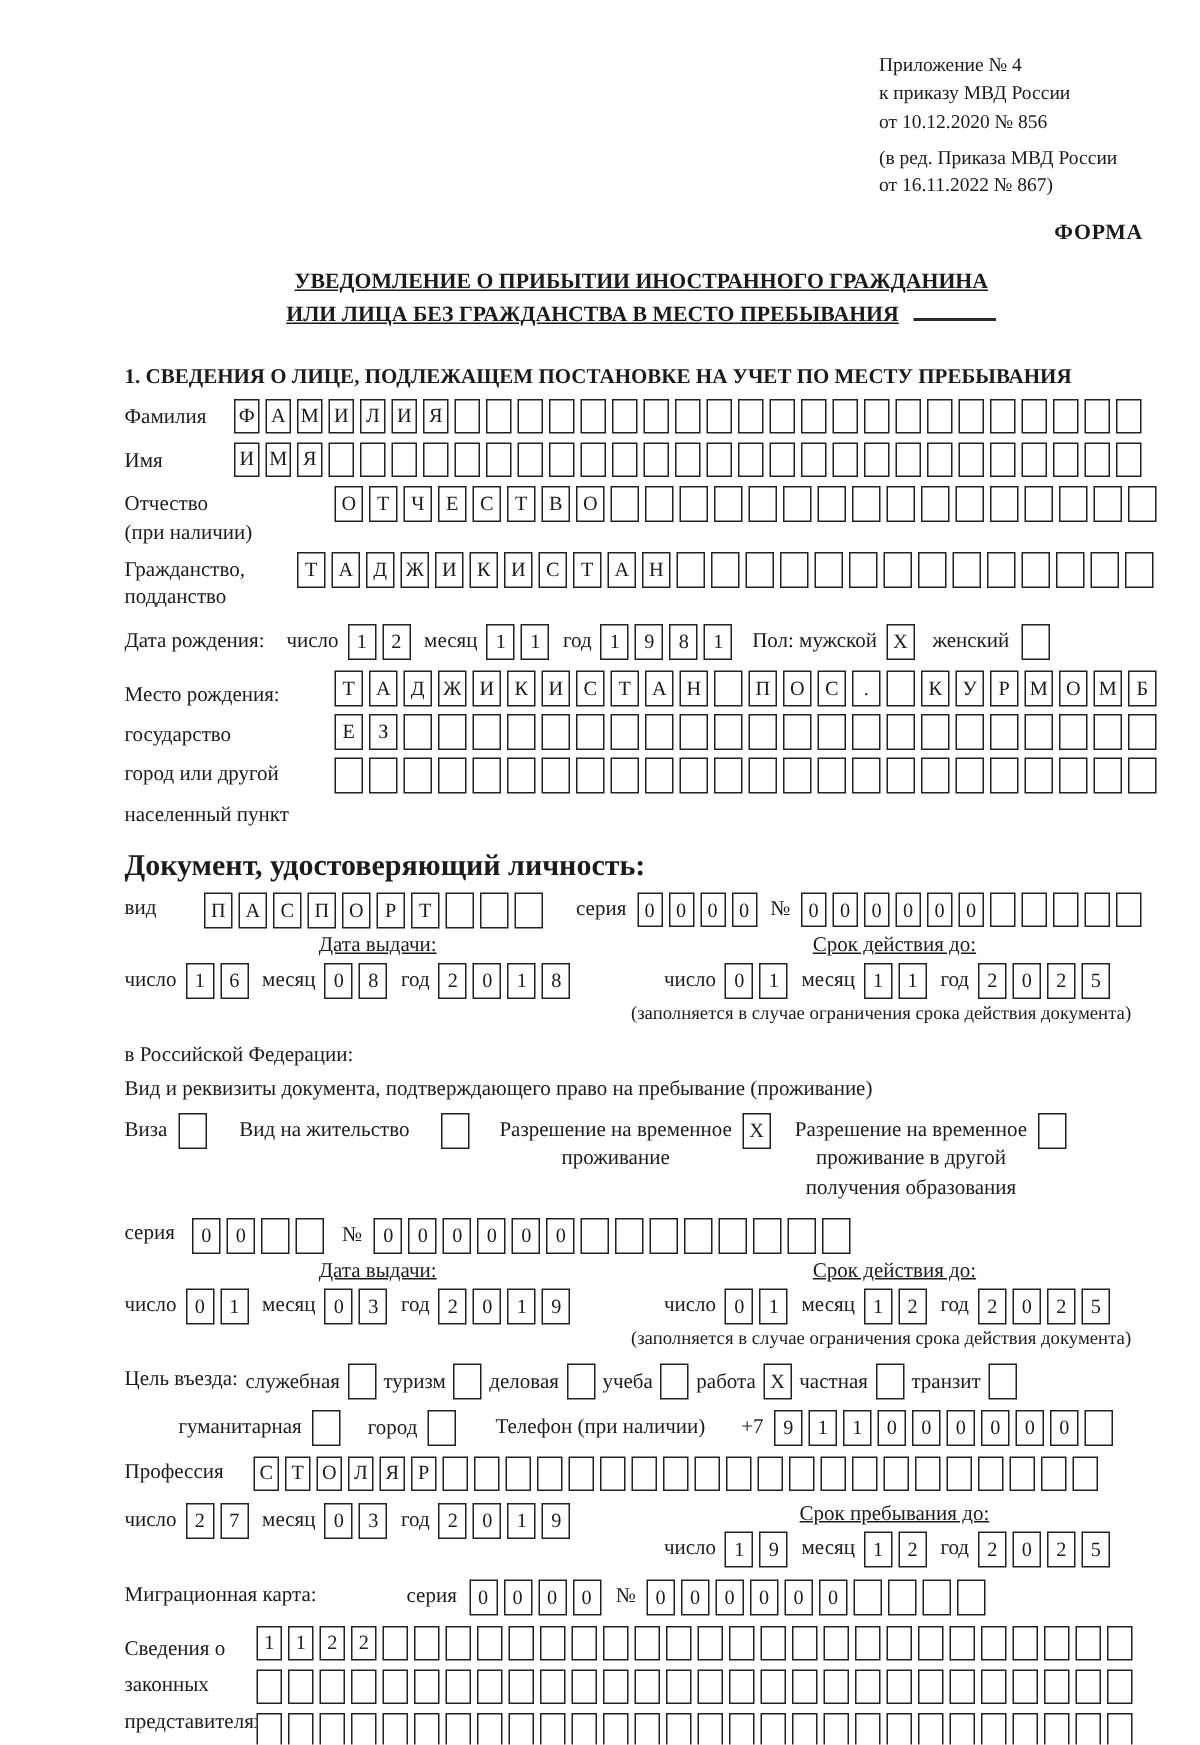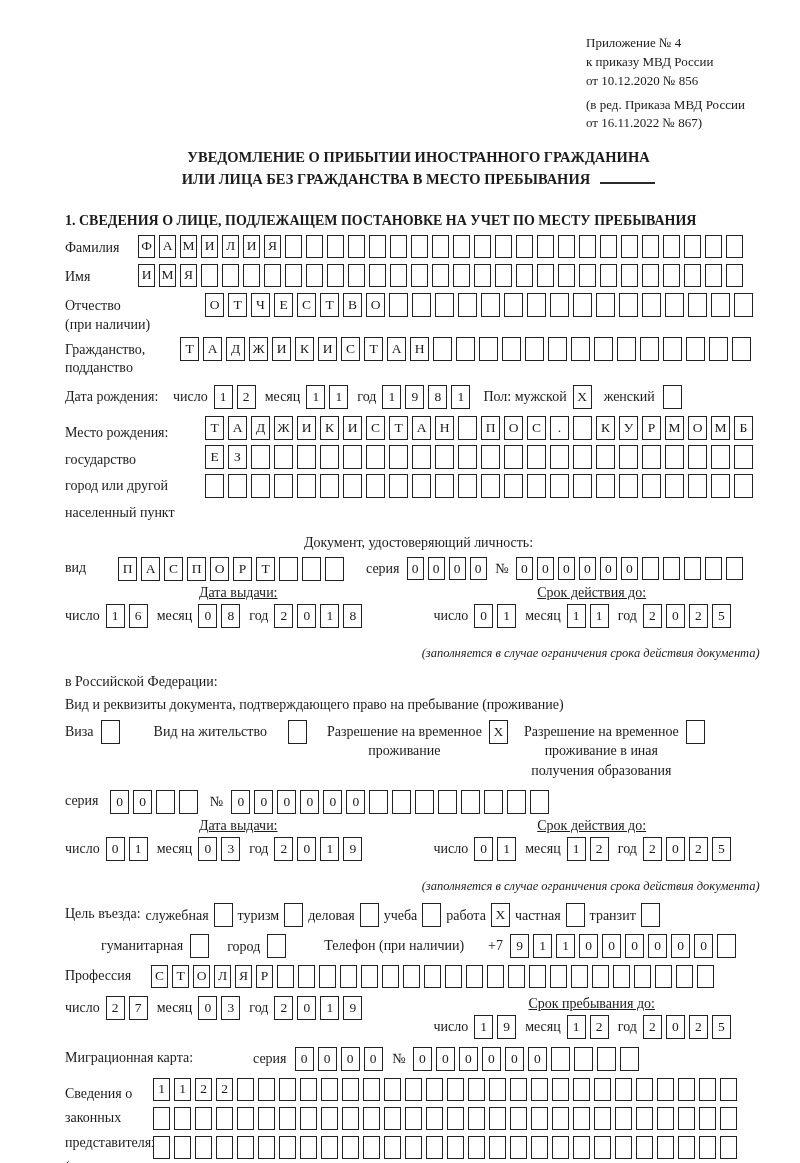--- a/index.html
+++ b/index.html
@@ -1,68 +1,69 @@
 <!DOCTYPE html>
 <html><head>
 <meta charset="utf-8">
 <style>
   html,body{margin:0;padding:0;background:#ffffff;}
   body{width:800px;height:1163px;overflow:hidden;font-family:"Liberation Serif","DejaVu Serif",serif;color:#1b1b1b;}
-  .page{box-sizing:border-box;width:800px;height:1163px;padding:34px 28px 0 65px;position:relative;}
+  .page{box-sizing:border-box;width:800px;height:1163px;padding:34px 28px 0 83px;position:relative;}
 
   
   .annex{width:182px;margin-left:auto;margin-right:4px;font-size:13px;line-height:1.45;}
   .annex .note{margin-top:5px;}
   .forma{text-align:right;padding-right:10px;font-weight:bold;font-size:14.5px;margin-top:14px;letter-spacing:.5px;}
 
-  .title{text-align:center;font-weight:bold;font-size:14.5px;line-height:1.5;margin-top:14px;}
+  .title{text-align:center;font-weight:bold;font-size:14.5px;line-height:1.5;margin-top:14px;text-decoration:underline;}
   .blank-line{display:inline-block;width:55px;border-bottom:2px solid #2a2a2a;height:12px;margin-left:10px;}
 
   .sec1{font-weight:bold;font-size:14px;margin-top:22px;white-space:nowrap;}
 
   
   .frow{display:flex;align-items:flex-start;margin-top:6px;}
   .lbl{font-size:14px;flex:none;padding-top:4px;line-height:1.35;}
   .cells{display:flex;gap:4px;flex:none;}
   .cell{flex:none;box-sizing:content-box;width:17px;height:22px;border:1.5px solid #222;display:flex;align-items:center;justify-content:center;font-size:13.5px;background:#fff;}
   .narrow .cell{width:15px;height:21px;}
   .stack{display:flex;flex-direction:column;gap:5px;}
 
   
   .dates-row{display:flex;margin-top:4px;}
   .dates-col{width:49%;}
   .dates-col.right{width:51%;}
   .dhead{text-align:center;font-size:14px;margin-bottom:3px;text-decoration:underline;}
   .dgroup{display:flex;align-items:center;}
   .dgroup .dlbl{font-size:14px;margin-right:6px;}
   .dgroup .cells{margin-right:9px;}
-  .small-note{font-size:12.5px;text-align:center;margin-top:18px;padding-right:2px;font-style:italic;}
+  .small-note{font-size:12.5px;text-align:left;margin-top:2px;padding-right:2px;}
 
   
   .opt{display:flex;align-items:flex-start;gap:7px;}
   .opt .olbl{font-size:14px;line-height:1.4;padding-top:2px;}
   .opt .center{text-align:center;}
-  .heading-center{text-align:center;font-weight:normal;font-size:14px;margin-top:8px;}
+  .heading-center{text-align:left;font-weight:bold;font-size:20px;margin-top:8px;}
   .intro{font-size:14px;margin-top:9px;line-height:1.65;}
 </style>
 </head>
 <body>
 
 <div class="page">
 
   <div class="annex">
     <div>Приложение № 4</div>
     <div>к приказу МВД России</div>
     <div>от 10.12.2020 № 856</div>
     <div class="note">
       <div>(в ред. Приказа МВД России</div>
       <div>от 16.11.2022 № 867)</div>
     </div>
   </div>
 
+  <div class="forma">ФОРМА</div>
 
   <div class="title">
     <div>УВЕДОМЛЕНИЕ О ПРИБЫТИИ ИНОСТРАННОГО ГРАЖДАНИНА</div>
     <div><span>ИЛИ ЛИЦА БЕЗ ГРАЖДАНСТВА В МЕСТО ПРЕБЫВАНИЯ</span><span class="blank-line"></span></div>
   </div>
 
   <div class="sec1">1. СВЕДЕНИЯ О ЛИЦЕ, ПОДЛЕЖАЩЕМ ПОСТАНОВКЕ НА УЧЕТ ПО МЕСТУ ПРЕБЫВАНИЯ</div>
 
   <div class="frow">
     <span class="lbl" style="width:73px">Фамилия</span>
@@ -407,30 +408,30 @@
   <div class="intro">
     <div>в Российской Федерации:</div>
     <div>Вид и реквизиты документа, подтверждающего право на пребывание (проживание)</div>
   </div>
 
   <div class="frow" style="margin-top:4px">
     <span class="opt">
       <span class="olbl">Виза</span>
       <span class="cell"></span>
     </span>
-    <span class="opt" style="margin-left:34px">
+    <span class="opt" style="margin-left:22px">
       <span class="olbl">Вид на жительство</span>
       <span class="cell" style="margin-left:14px"></span>
     </span>
     <span class="opt" style="margin-left:20px">
       <span class="olbl center"><span>Разрешение на временное</span><br><span>проживание</span></span>
       <span class="cell">X</span>
     </span>
     <span class="opt" style="margin-left:16px">
-      <span class="olbl center"><span>Разрешение на временное</span><br><span>проживание в иная</span><br><span>получения образования</span></span>
+      <span class="olbl center"><span>Разрешение на временное</span><br><span>проживание в другой</span><br><span>получения образования</span></span>
       <span class="cell"></span>
     </span>
   </div>
 
   <div class="frow" style="align-items:center;margin-top:9px">
     <span class="lbl" style="width:45px;padding-top:0">серия</span>
     <span class="cells">
         <span class="cell">0</span>
         <span class="cell">0</span>
         <span class="cell"></span>
@@ -537,21 +538,21 @@
 
   <div class="frow" style="align-items:center;margin-top:7px">
     <span class="opt" style="align-items:flex-start;gap:7px;margin-left:36px">
         <span class="olbl">гуманитарная</span>
         <span class="cell"></span>
       </span>
     <span class="opt" style="align-items:center;gap:7px;margin-left:18px">
         <span class="olbl">город</span>
         <span class="cell"></span>
       </span>
-    <span class="dlbl" style="font-size:14px;margin-left:38px">Телефон (при наличии)</span>
+    <span class="dlbl" style="font-size:14px;margin-left:26px">Телефон (при наличии)</span>
     <span class="dlbl" style="font-size:14px;margin-left:24px;margin-right:7px">+7</span>
     <span class="cells">
         <span class="cell">9</span>
         <span class="cell">1</span>
         <span class="cell">1</span>
         <span class="cell">0</span>
         <span class="cell">0</span>
         <span class="cell">0</span>
         <span class="cell">0</span>
         <span class="cell">0</span>

